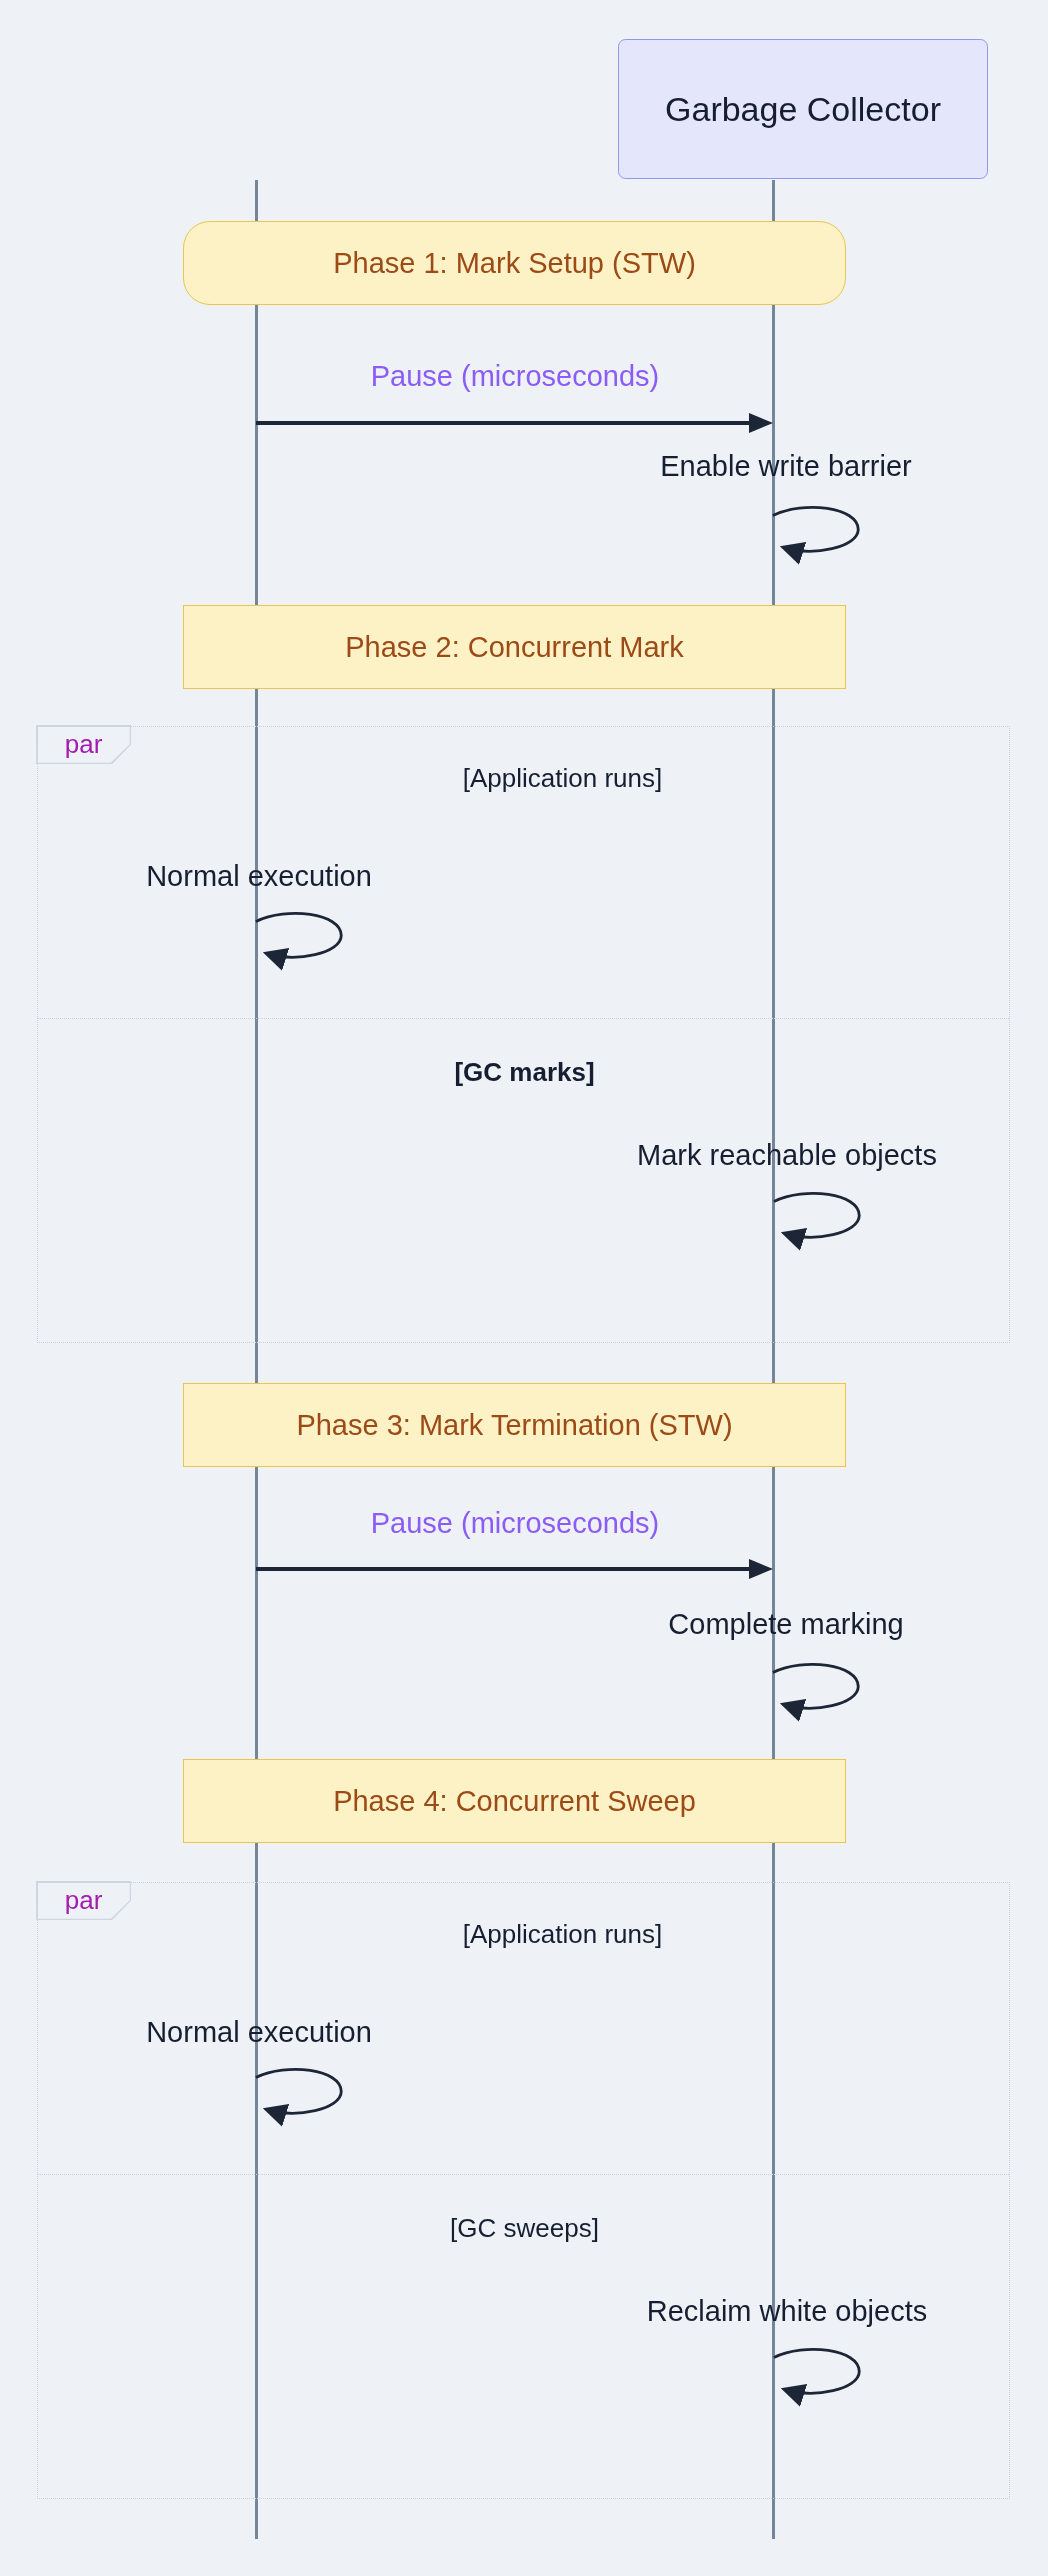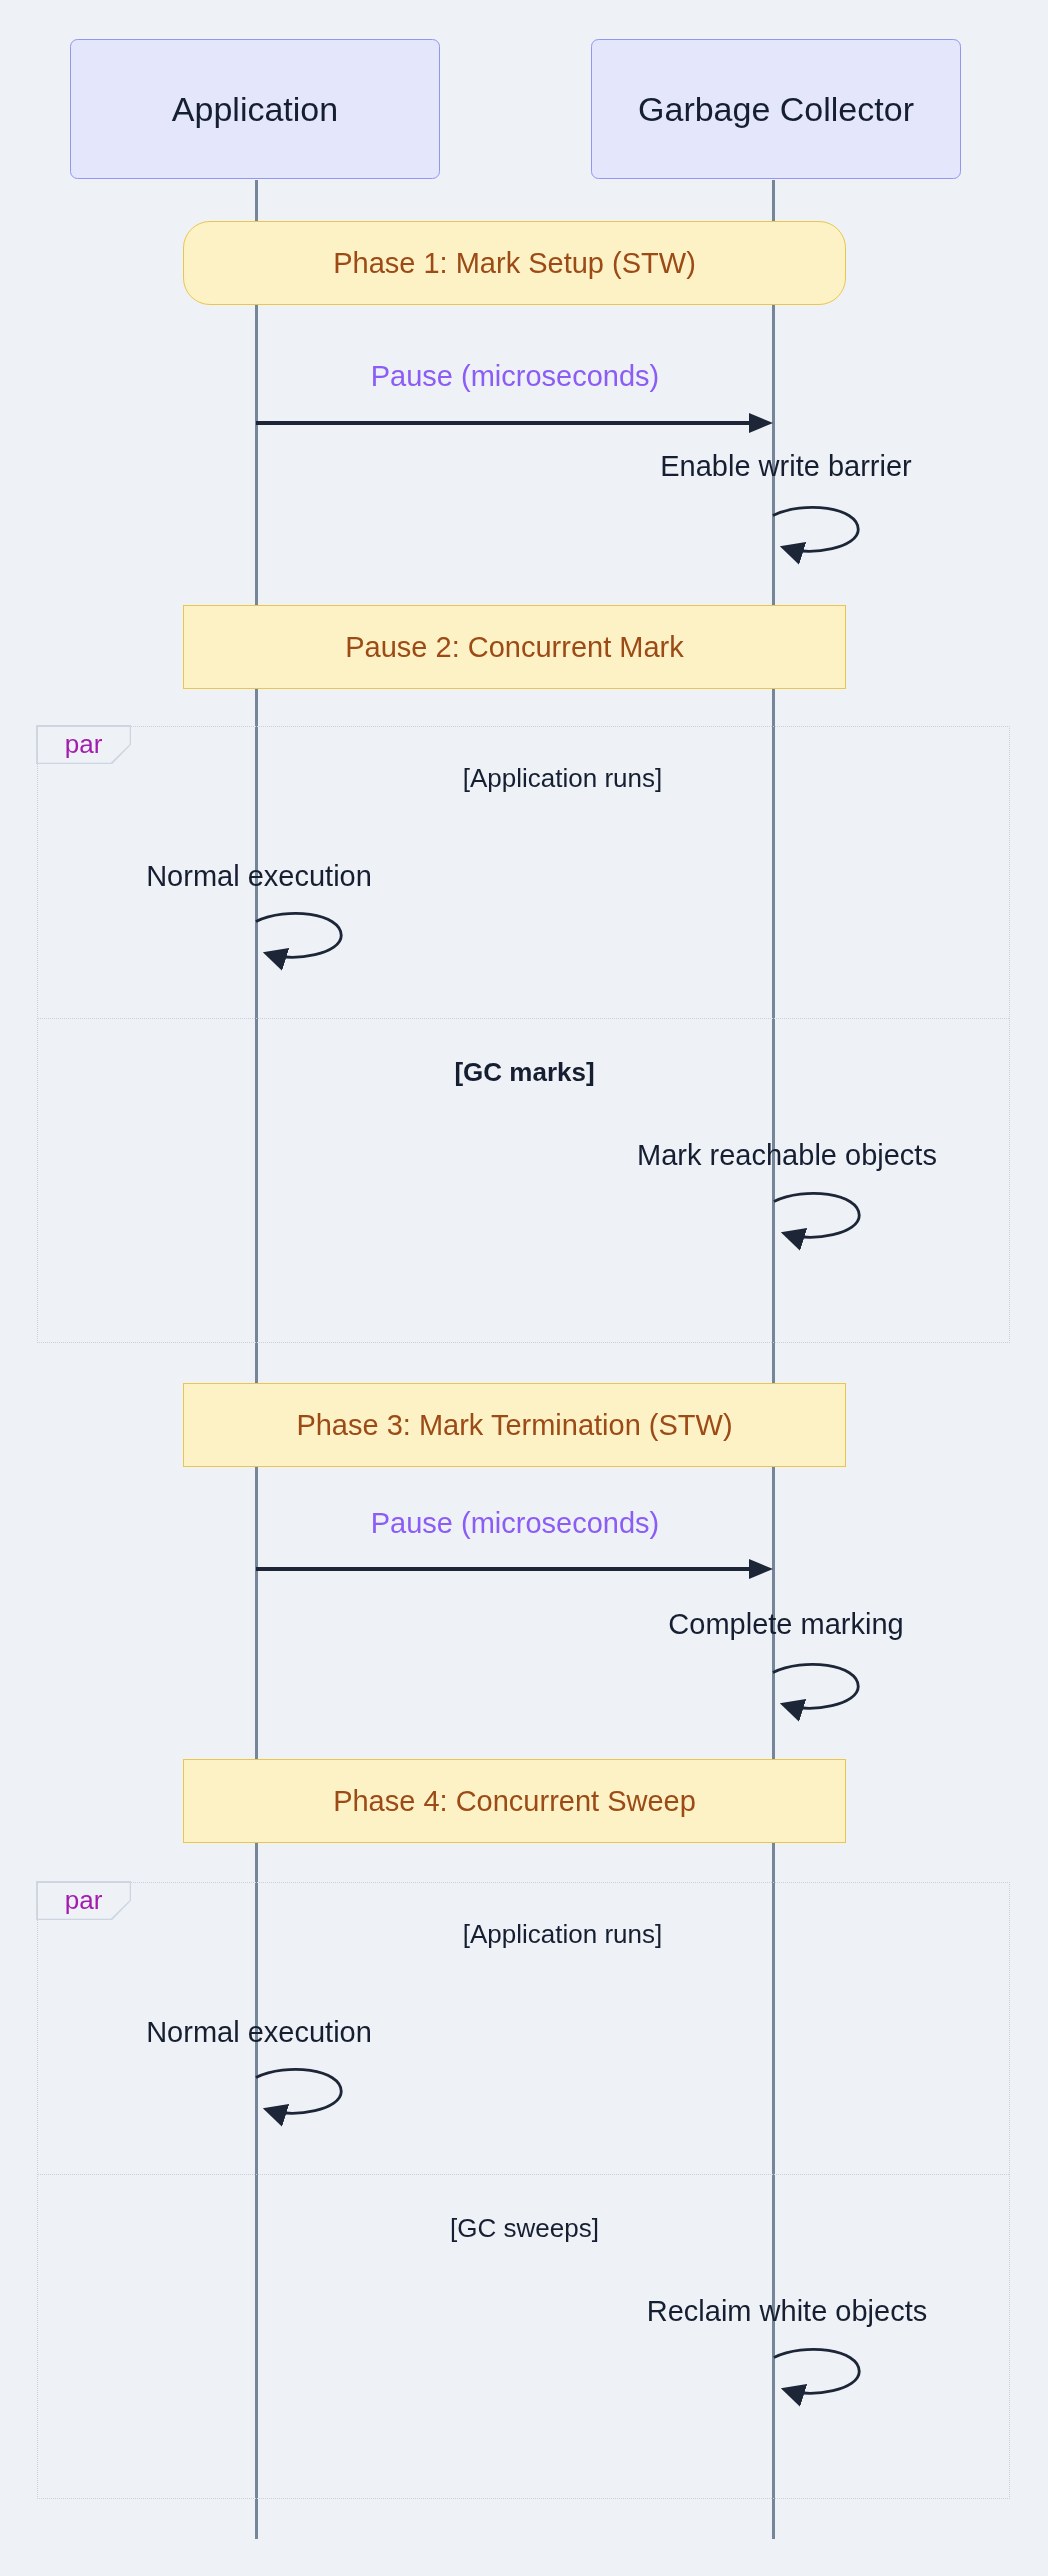--- a/index.html
+++ b/index.html
@@ -133,24 +133,21 @@
   }
 </style>
 </head>
 <body>
 
 <div class="diagram">
 
   <div class="lifeline" style="left:255px;"></div>
   <div class="lifeline" style="left:772px;"></div>
 
-  <div class="actor" style="left:70px;">
-    <span>Application</span>
-  </div>
-  <div class="actor" style="left:591px;">
+  <div class="actor" style="left:618px;">
     <span>Garbage Collector</span>
   </div>
 
   <div class="note" style="top:221px;border-radius:27px;">
     <span>Phase 1: Mark Setup (STW)</span>
   </div>
 
   <div class="msg-label" style="left:234px; top:360px;">Pause (microseconds)</div>
   <div class="msg-line" style="left:256px; top:421px; width:495px;"></div>
   <div class="msg-head" style="left:749px; top:413px;"></div>
@@ -159,21 +156,21 @@
   <svg class="self-loop" style="left:772px; top:505px;" width="90" height="51" viewBox="0 0 96 54">
     <defs>
       <marker id="m1" viewBox="0 0 10 10" refX="8.5" refY="5" markerWidth="8.5" markerHeight="8.5" orient="auto">
         <path d="M0 0 L10 5 L0 10 z" fill="#1c2637"></path>
       </marker>
     </defs>
     <path class="curve" d="M 1 11 C 34 -5 92 2 92 26 C 92 45 44 55 12 45" marker-end="url(#m1)"></path>
   </svg>
 
   <div class="note" style="top:605px;">
-    <span>Pause 2: Concurrent Mark</span>
+    <span>Phase 2: Concurrent Mark</span>
   </div>
 
   <div class="par" style="top:726px;">
     <div class="par-label">
       <div class="par-label-inner">par</div>
     </div>
     <div class="par-cond" style="left:150px; top:34px;">[Application runs]</div>
     <div class="loop-label" style="left:34px; top:133px;">Normal execution</div>
     <svg class="self-loop" style="left:217px; top:184px;" width="90" height="51" viewBox="0 0 96 54">
       <defs>

